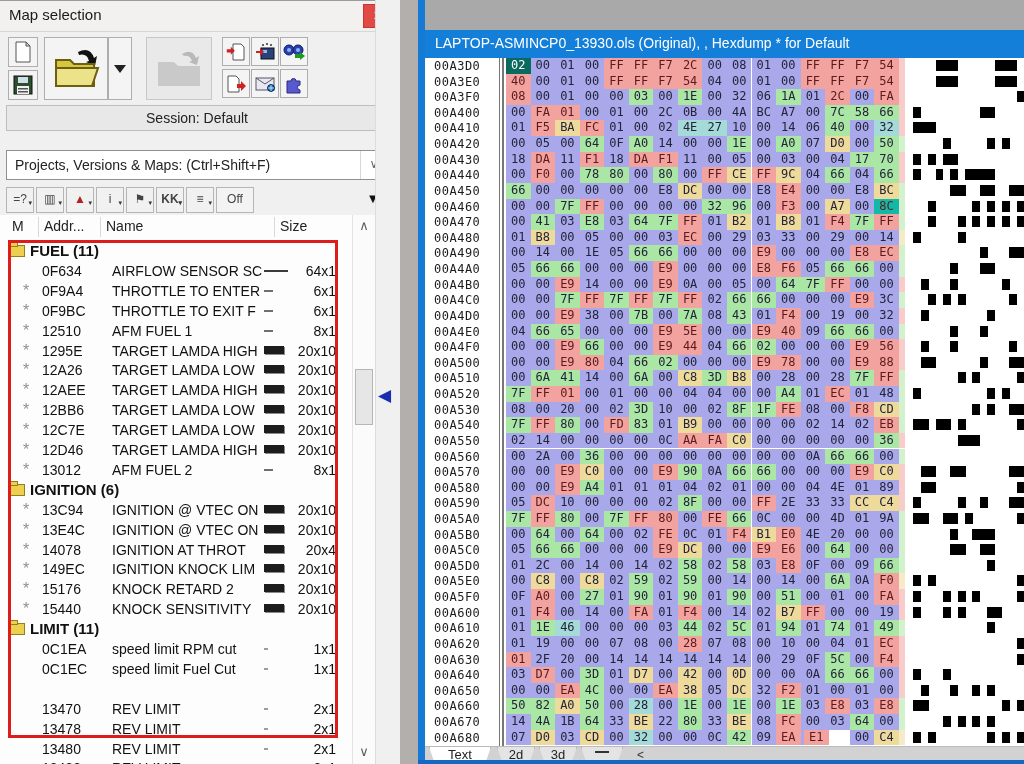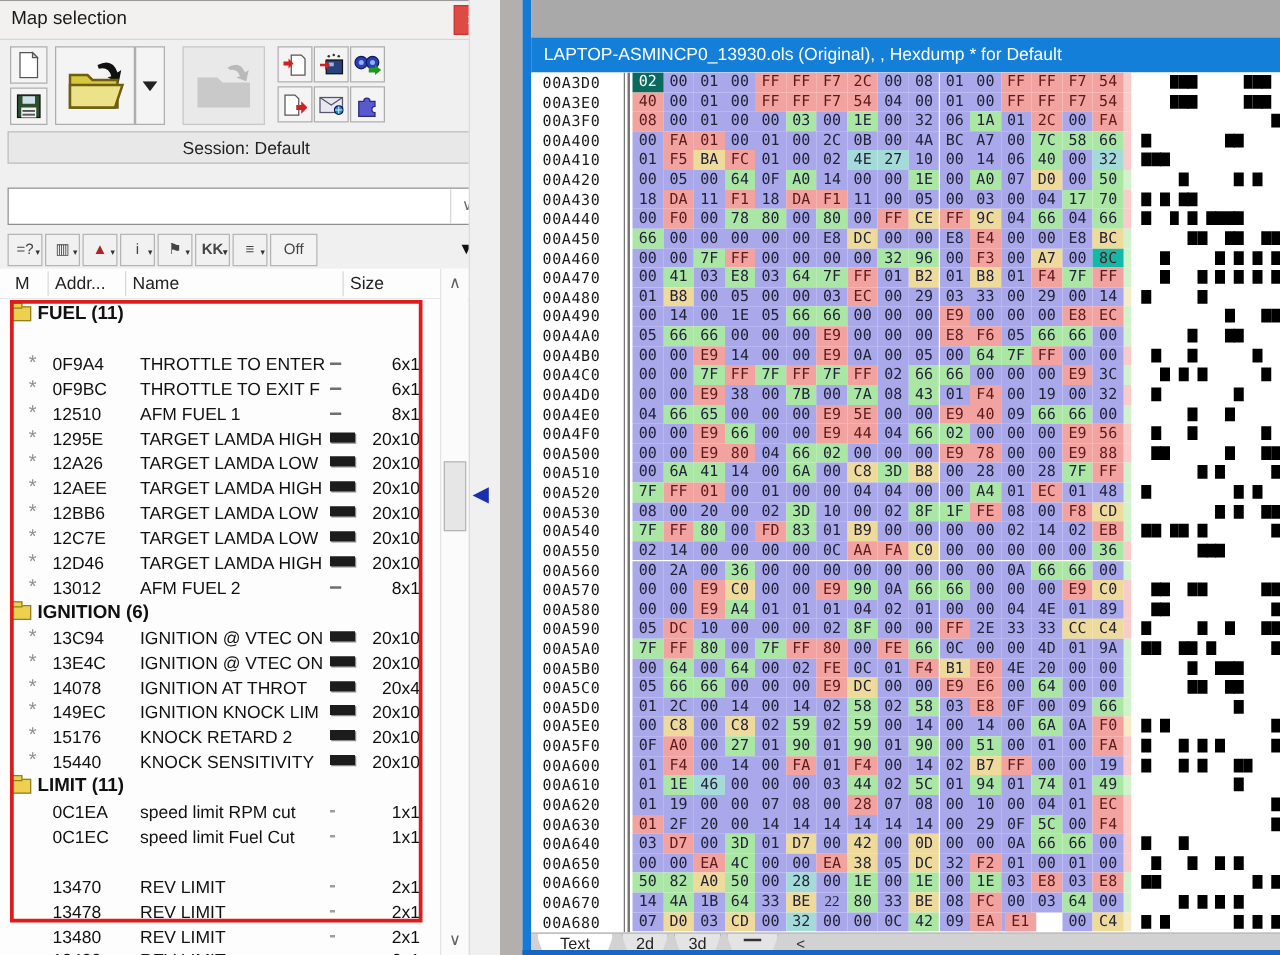--- a/index.html
+++ b/index.html
@@ -168,20 +168,21 @@
       </svg>
     </div>
     <div class="tbtn" style="left:280px;top:68px;width:28px;height:29px;">
       <svg width="20" height="20" viewBox="0 0 20 20">
         <path d="M3 7h4a2.5 2.5 0 1 1 5 0h4v4a2.5 2.5 0 1 0 0 5v3H3z" fill="#5858cf" stroke="#2a2a80"></path>
       </svg>
     </div>
 
     <div id="session-btn">Session: Default</div>
     <div id="combo">
+      <span id="combo-label">Projects, Versions &amp; Maps:  (Ctrl+Shift+F)</span>
       <span id="combo-arrow">∨</span>
     </div>
 
     <div id="toolbar2">
         <div class="t2btn" style="left: 6px;">=?<span class="dd">▾</span></div>
         <div class="t2btn" style="left: 36px;">▥<span class="dd">▾</span></div>
         <div class="t2btn" style="left: 66px; color: rgb(178, 34, 34);">▲<span class="dd">▾</span></div>
         <div class="t2btn" style="left: 96px;">i<span class="dd">▾</span></div>
         <div class="t2btn" style="left: 126px;">⚑<span class="dd">▾</span></div>
         <div class="t2btn" style="left: 156px; font-weight: bold;">KK<span class="dd">▾</span></div>
@@ -197,20 +198,26 @@
       <span class="hl" style="left:280px;">Size</span>
       <span class="sep" style="left:38px;"></span>
         <span class="sep" style="left:100px;"></span>
         <span class="sep" style="left:274px;"></span>
     </div>
 
     <div id="tree">
         <div class="trow" style="top: 2px;">
           <span class="ficon"></span>
           <span class="flabel">FUEL (11)</span>
+        </div>
+        <div class="trow" style="top: 21.9px;">
+          <span class="t-addr">0F634</span>
+          <span class="t-name">AIRFLOW SENSOR SC</span>
+          <span class="t-bar bar-long"></span>
+          <span class="t-size">64x1</span>
         </div>
         <div class="trow" style="top: 41.8px;">
           <span class="t-star">*</span>
           <span class="t-addr">0F9A4</span>
           <span class="t-name">THROTTLE TO ENTER</span>
           <span class="t-bar bar-dash"></span>
           <span class="t-size">6x1</span>
         </div>
         <div class="trow" style="top: 61.7px;">
           <span class="t-star">*</span>
@@ -1376,21 +1383,21 @@
         </div>
         <div class="hrow" style="top: 656.04px;">
           <span class="haddr">00A670</span>
           <span class="hcell cP" style="left: 81px; background: rgb(168, 168, 234);">14</span>
           <span class="hcell cG" style="left: 105.55px; background: rgb(171, 231, 164);">4A</span>
           <span class="hcell cP" style="left: 130.1px; background: rgb(168, 168, 234);">1B</span>
           <span class="hcell cG" style="left: 154.65px; background: rgb(171, 231, 164);">64</span>
           <span class="hcell cP" style="left: 179.2px; background: rgb(168, 168, 234);">33</span>
           <span class="hcell cY" style="left: 203.75px; background: rgb(238, 218, 155);">BE</span>
           <span class="pblock" style="left: 517.875px; width: 7.875px;"></span>
-          <span class="hcell cP" style="left: 228.3px; background: rgb(168, 168, 234); font-family: Liberation Serif, serif;">22</span>
+          <span class="hcell cP" style="left: 228.3px; background: rgb(168, 168, 234);">22</span>
           <span class="hcell cG" style="left: 252.85px; background: rgb(171, 231, 164);">80</span>
           <span class="pblock" style="left: 532.625px; width: 7.875px;"></span>
           <span class="hcell cP" style="left: 277.4px; background: rgb(168, 168, 234);">33</span>
           <span class="hcell cY" style="left: 301.95px; background: rgb(238, 218, 155);">BE</span>
           <span class="pblock" style="left: 547.375px; width: 7.875px;"></span>
           <span class="hcell cP" style="left: 326.5px; background: rgb(168, 168, 234);">08</span>
           <span class="hcell cR" style="left: 351.05px; background: rgb(242, 163, 160);">FC</span>
           <span class="pblock" style="left: 562.125px; width: 7.875px;"></span>
           <span class="hcell cP" style="left: 375.6px; background: rgb(168, 168, 234);">00</span>
           <span class="hcell cP" style="left: 400.15px; background: rgb(168, 168, 234);">03</span>

